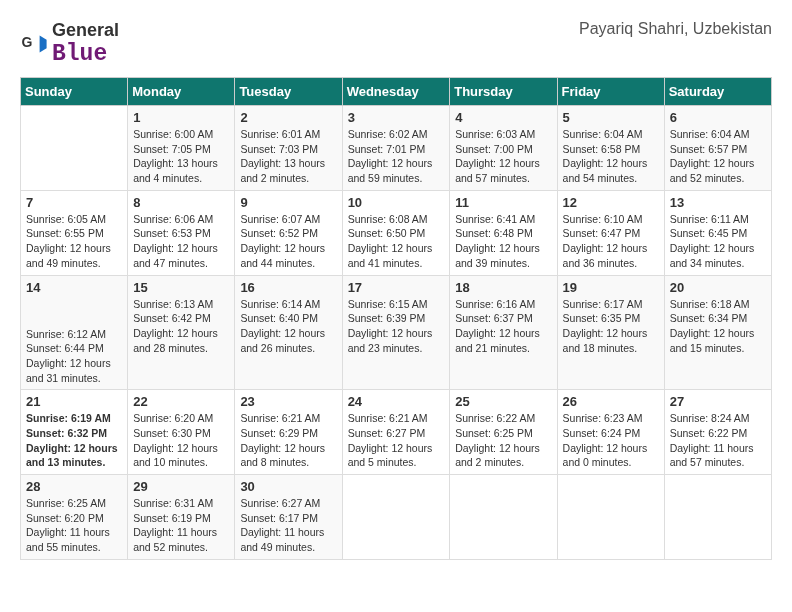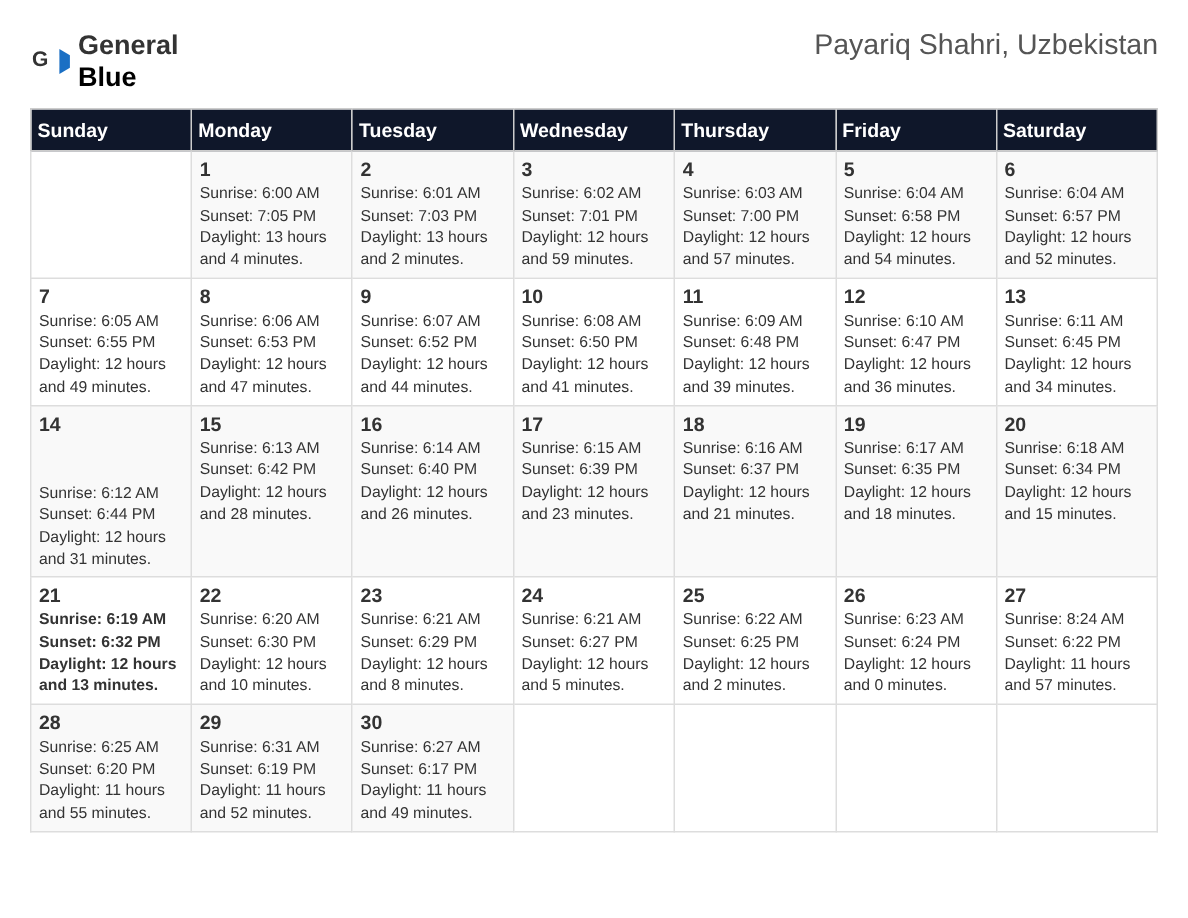--- a/index.html
+++ b/index.html
@@ -20,47 +20,48 @@
       display: flex;
       align-items: center;
       gap: 4px;
     }
     .logo-text-general {
       font-size: 18px;
       font-weight: bold;
       color: #333;
     }
     .logo-text-blue {
-      font-size: 18px;
-      font-weight: bold;
-      color: #000000;
+      font-size: 23px;
+      font-weight: bold;
+      color: #701a75;
+      font-family: Liberation Mono, monospace;
     }
     .logo-icon {
       width: 28px;
       height: 28px;
     }
     .title-area {
       text-align: right;
     }
     .month-title {
       font-size: 32px;
       font-weight: bold;
       color: #333;
     }
     .location-title {
-      font-size: 19px;
+      font-size: 16px;
       color: #555;
     }
     table {
       width: 100%;
       border-collapse: collapse;
       font-size: 11px;
     }
     thead tr th {
-      background-color: #0f172a;
+      background-color: #0f766e;
       color: #fff;
       padding: 6px 4px;
       text-align: left;
       font-size: 13px;
       font-weight: bold;
       border: 1px solid #ccc;
     }
     tbody tr td {
       vertical-align: top;
       padding: 4px 5px;
@@ -189,21 +190,21 @@
         </td>
         <td>
           <span class="day-num">10</span>
           <div class="day-info" style="white-space: pre-line;">Sunrise: 6:08 AM
 Sunset: 6:50 PM
 Daylight: 12 hours
 and 41 minutes.</div>
         </td>
         <td>
           <span class="day-num">11</span>
-          <div class="day-info" style="white-space: pre-line;">Sunrise: 6:09 AM
+          <div class="day-info" style="white-space: pre-line;">Sunrise: 6:41 AM
 Sunset: 6:48 PM
 Daylight: 12 hours
 and 39 minutes.</div>
         </td>
         <td>
           <span class="day-num">12</span>
           <div class="day-info" style="white-space: pre-line;">Sunrise: 6:10 AM
 Sunset: 6:47 PM
 Daylight: 12 hours
 and 36 minutes.</div>

